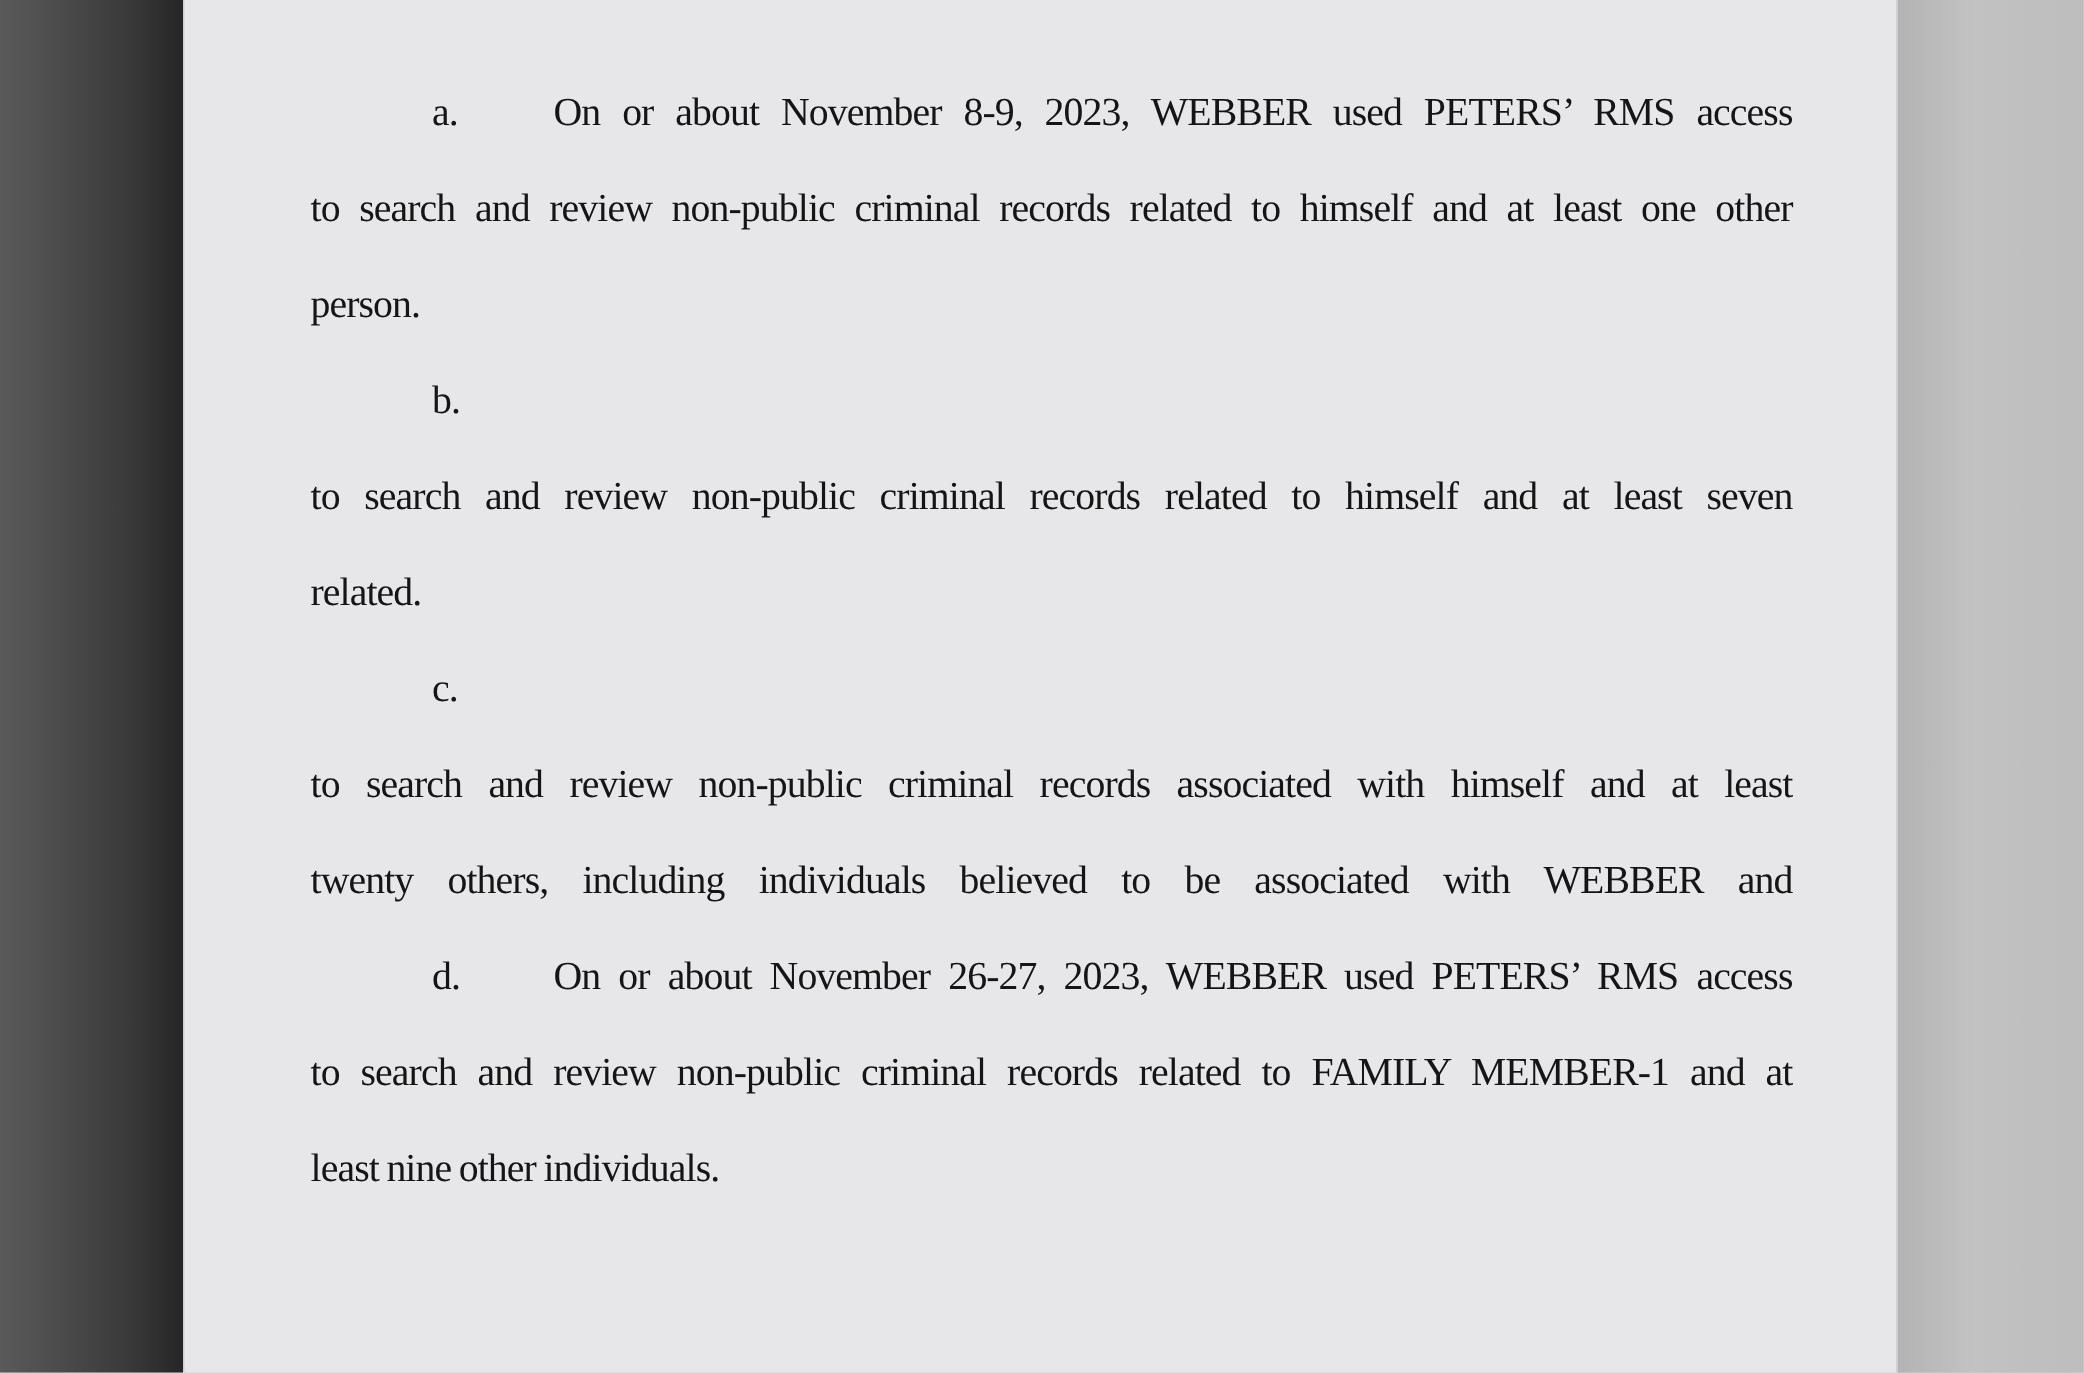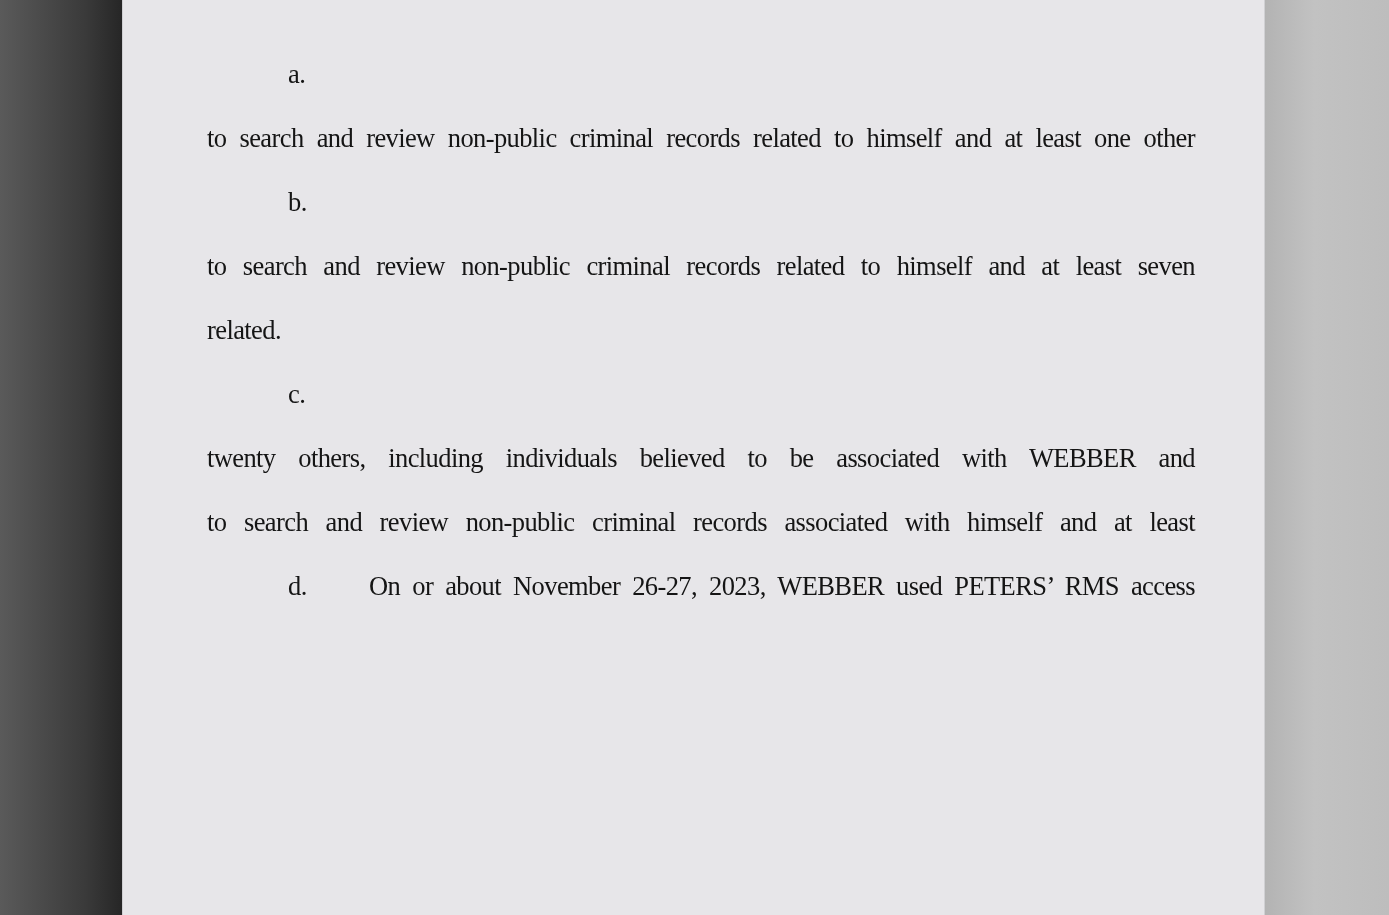--- a/index.html
+++ b/index.html
@@ -50,40 +50,44 @@
 <div class="bg-left"></div>
 <div class="bg-right"></div>
 
 <div class="page"></div>
 
 <div class="doc">
 
   <div class="para">
     <div class="first">
       <span class="label">a.</span>
+      <span class="first-text">On or about November 8-9, 2023, WEBBER used PETERS’ RMS access</span>
     </div>
     <span class="line justify">to search and review non-public criminal records related to himself and at least one other</span>
+    <span class="line">person.</span>
   </div>
 
   <div class="para">
     <div class="first">
       <span class="label">b.</span>
     </div>
     <span class="line justify">to search and review non-public criminal records related to himself and at least seven</span>
     <span class="line">related.</span>
   </div>
 
   <div class="para">
     <div class="first">
       <span class="label">c.</span>
     </div>
+    <span class="line justify">to search and review non-public criminal records associated with himself and at least</span>
     <span class="line justify">twenty others, including individuals believed to be associated with WEBBER and</span>
-    <span class="line justify">to search and review non-public criminal records associated with himself and at least</span>
   </div>
 
   <div class="para">
     <div class="first">
       <span class="label">d.</span>
       <span class="first-text">On or about November 26-27, 2023, WEBBER used PETERS’ RMS access</span>
     </div>
+    <span class="line justify">to search and review non-public criminal records related to FAMILY MEMBER-1 and at</span>
+    <span class="line">least nine other individuals.</span>
   </div>
 
 </div>
 
 </body></html>

